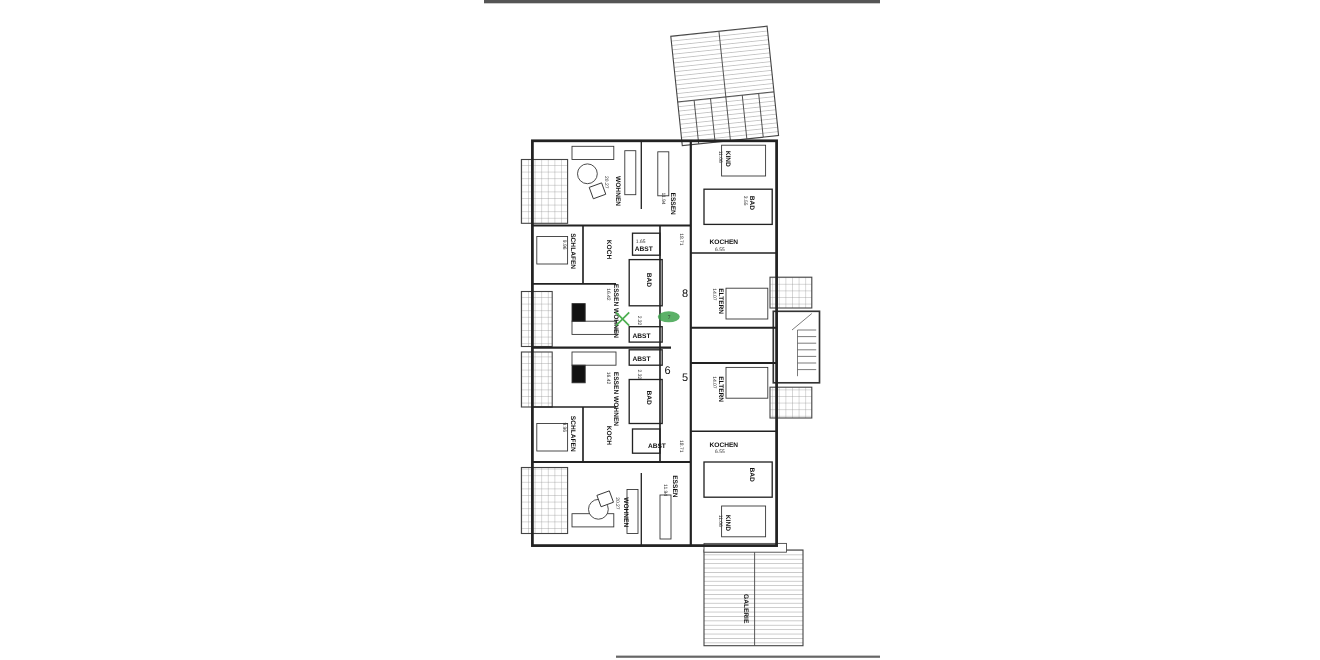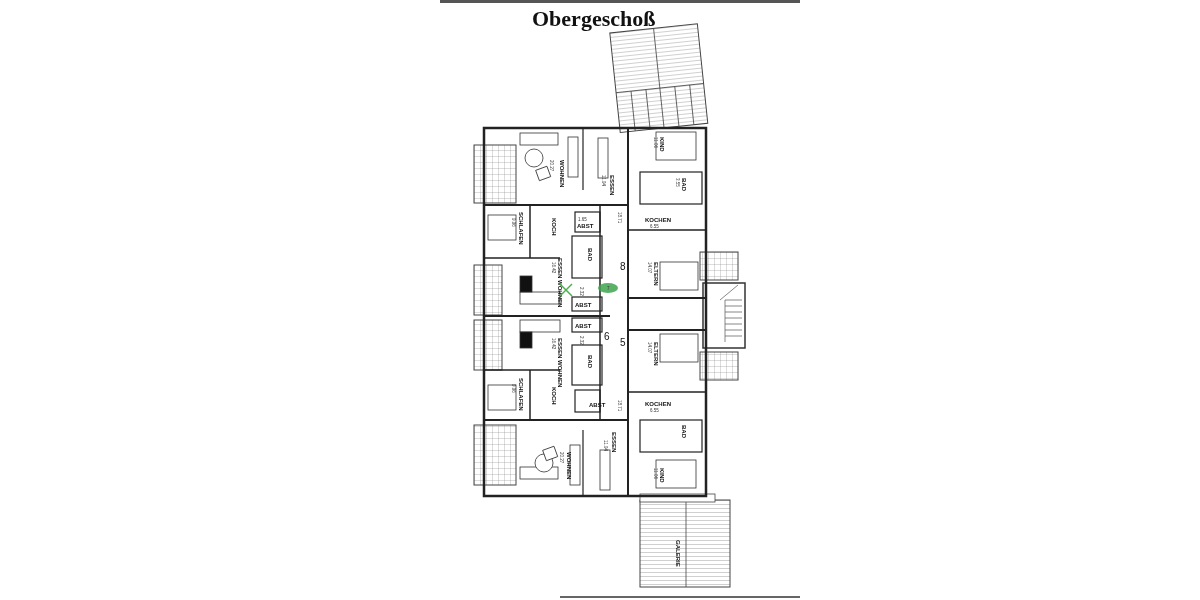--- a/index.html
+++ b/index.html
@@ -12,21 +12,20 @@
   .lbl{font-family:"Liberation Sans",sans-serif;font-size:6px;fill:#111;font-weight:bold;}
   .sm{font-family:"Liberation Sans",sans-serif;font-size:4.5px;fill:#333;}
   .big{font-family:"Liberation Sans",sans-serif;font-size:10px;fill:#111;}
 </style>
 </head>
 <body>
 
 <div class="sheet">
   <div class="edge-top"></div>
   <div class="edge-bot"></div>
-  <div class="title">Obergeschoß</div>
 
   <svg width="1200" height="600" viewBox="0 0 1200 600">
     <defs>
       <pattern id="tile" width="6" height="6" patternUnits="userSpaceOnUse">
         <rect width="6" height="6" fill="#fff"></rect>
         <path d="M0 0H6M0 0V6" stroke="#888" stroke-width="0.6"></path>
       </pattern>
       <pattern id="deck" width="6" height="4" patternUnits="userSpaceOnUse">
         <rect width="6" height="4" fill="#fff"></rect>
         <path d="M0 0H6" stroke="#777" stroke-width="0.7"></path>

